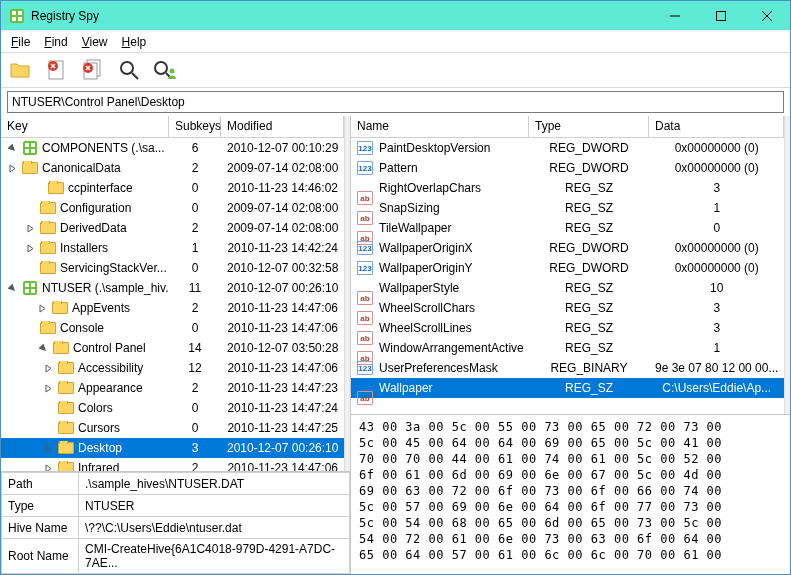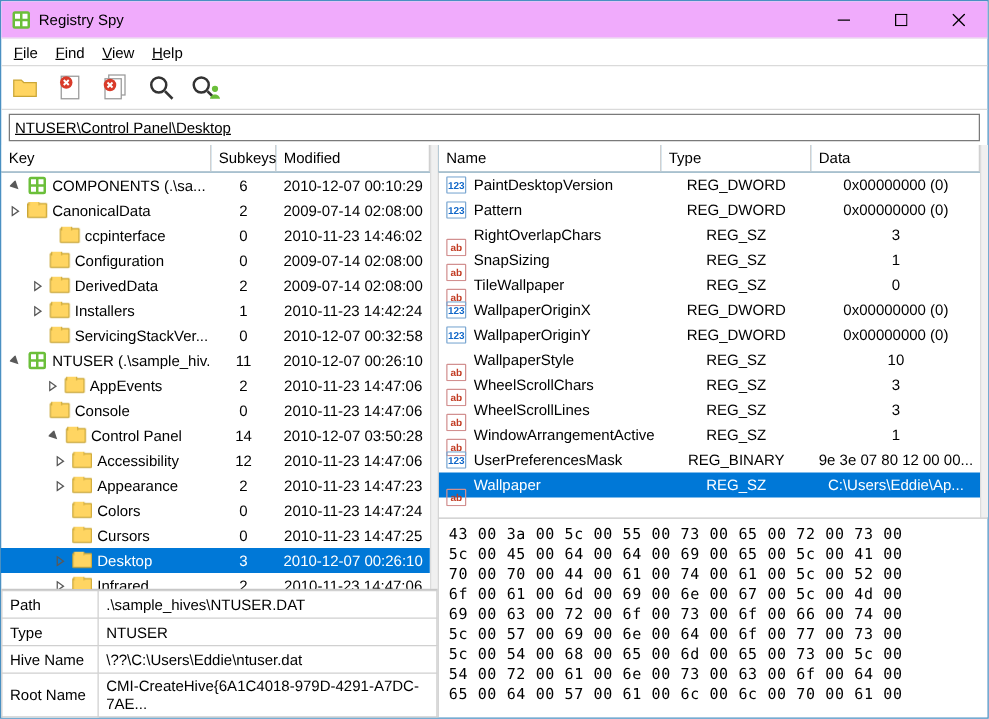--- a/index.html
+++ b/index.html
@@ -1,27 +1,27 @@
 <!DOCTYPE html>
 <html><head>
 <meta charset="utf-8">
 <style>
 * { box-sizing: border-box; margin: 0; padding: 0; font-family: "Segoe UI", Tahoma, sans-serif; font-size: 12px; }
 body { width: 791px; height: 575px; background: #fff; border: 1px solid #4a90c2; display: flex; flex-direction: column; overflow: hidden; }
-.titlebar { height: 30px; background: #f0abfc; display: flex; align-items: center; padding: 0 0 0 8px; border-bottom: 1px solid #eee; }
+.titlebar { height: 30px; background: #5eead4; display: flex; align-items: center; padding: 0 0 0 8px; border-bottom: 1px solid #eee; }
 .titlebar .ticon { width:16px; height:16px; margin-right:6px; }
 .titlebar .title { flex:1; font-size:12px; }
 .winbtns { display:flex; }
 .winbtn { width:46px; height:30px; display:flex; align-items:center; justify-content:center; cursor:default; }
 .menubar { height:21px; display:flex; align-items:center; padding:0 4px; gap:2px; }
 .menuitem { padding:2px 6px; cursor:default; }
 .menuitem u { text-decoration: underline; }
 .toolbar { height:36px; display:flex; align-items:center; padding:0 6px; gap:8px; border-top:1px solid #dadada; border-bottom:1px solid #dadada; }
 .tbtn { width:28px; height:28px; display:flex; align-items:center; justify-content:center; cursor:default; }
-.pathbox { height:22px; border:1px solid #7a7a7a; margin:3px 6px; padding:2px 4px; display:flex; align-items:center; background:#fff;text-decoration:underline; }
+.pathbox { height:22px; border:1px solid #7a7a7a; margin:3px 6px; padding:2px 4px; display:flex; align-items:center; background:#fff; }
 .main { flex:1; display:flex; min-height:0; }
 .left { width:350px; border-right:1px solid #c7c7c7; display:flex; flex-direction:column; min-height:0; }
 .right { flex:1; display:flex; flex-direction:column; min-height:0; }
 .grid-head { display:flex; background:#0369a1; border-bottom:1px solid #d0d0d0; height:22px; }
 .grid-head .hc { border-right:1px solid #d0d0d0; padding:3px 6px; font-weight:400; position:relative; background:#fff;}
 .grid-body { flex:1; overflow:auto;text-align:center; }
 .tree-cols .c1 { width:168px; } .tree-cols .c2 { width:52px; } .tree-cols .c3 { flex:1; }
 .val-cols .c1 { width:178px; } .val-cols .c2 { width:120px; } .val-cols .c3 { flex:1; }
 .row { display:flex; height:20px; align-items:center; white-space:nowrap; }
 .row .cell { overflow:hidden; text-overflow:ellipsis; padding:0 6px; }

